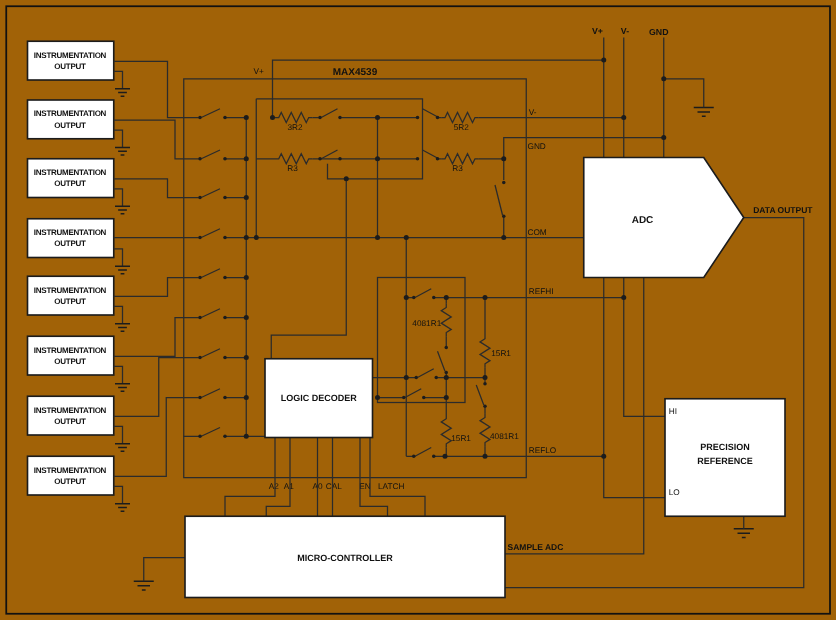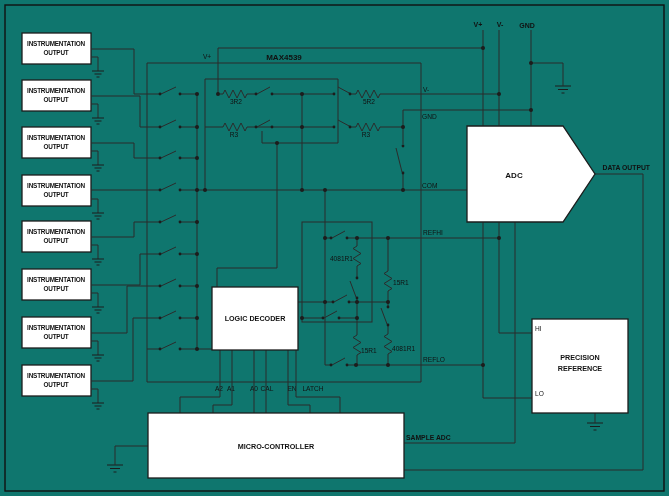--- a/index.html
+++ b/index.html
@@ -1,16 +1,16 @@
 <!DOCTYPE html>
 <html><head>
 <meta charset="utf-8">
 <style>
   html,body{margin:0;padding:0;background:#fff;}
-  #stage{position:relative;width:669px;height:496px;background:#0f766e;font-family:"Liberation Sans",sans-serif;}
+  #stage{position:relative;width:669px;height:496px;background:#a16207;font-family:"Liberation Sans",sans-serif;}
   svg{position:absolute;left:0;top:0;}
   .w{stroke:#2b2b2b;stroke-width:1;fill:none;}
   .bx{stroke:#1c1c1c;stroke-width:1.3;fill:#ffffff;}
   .dot{fill:#1c1c1c;stroke:none;}
   .c{fill:#1c1c1c;stroke:none;}
   text{fill:#111111;font-family:"Liberation Sans",sans-serif;}
   .lbl{font-size:6.6px;}
   .pin{font-size:6.6px;}
   .blk{font-size:7.2px;font-weight:bold;}
   .chip{font-size:8px;font-weight:bold;}

